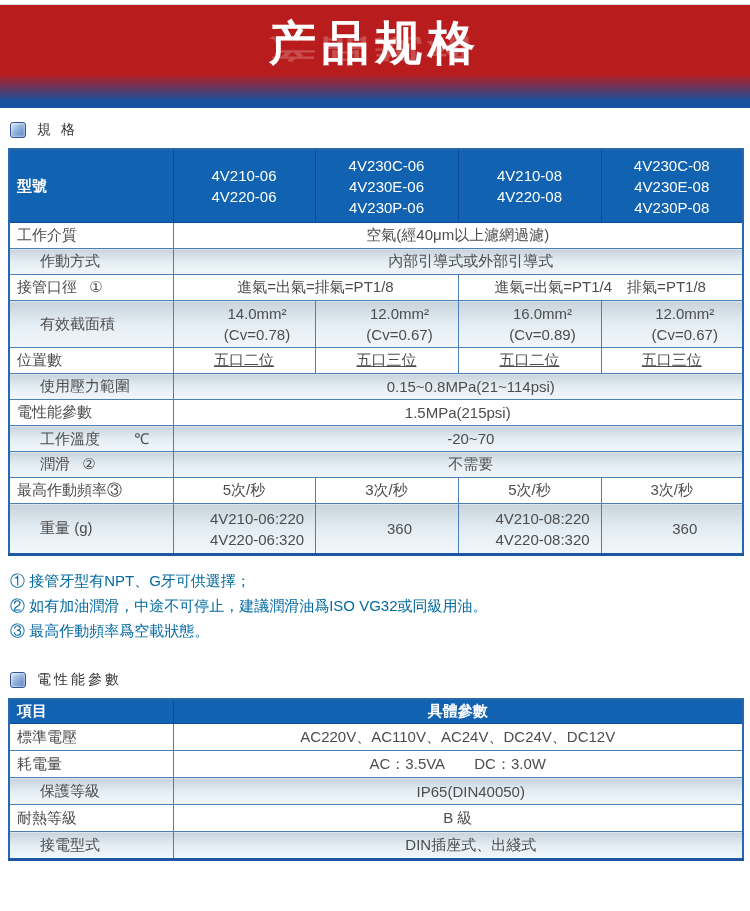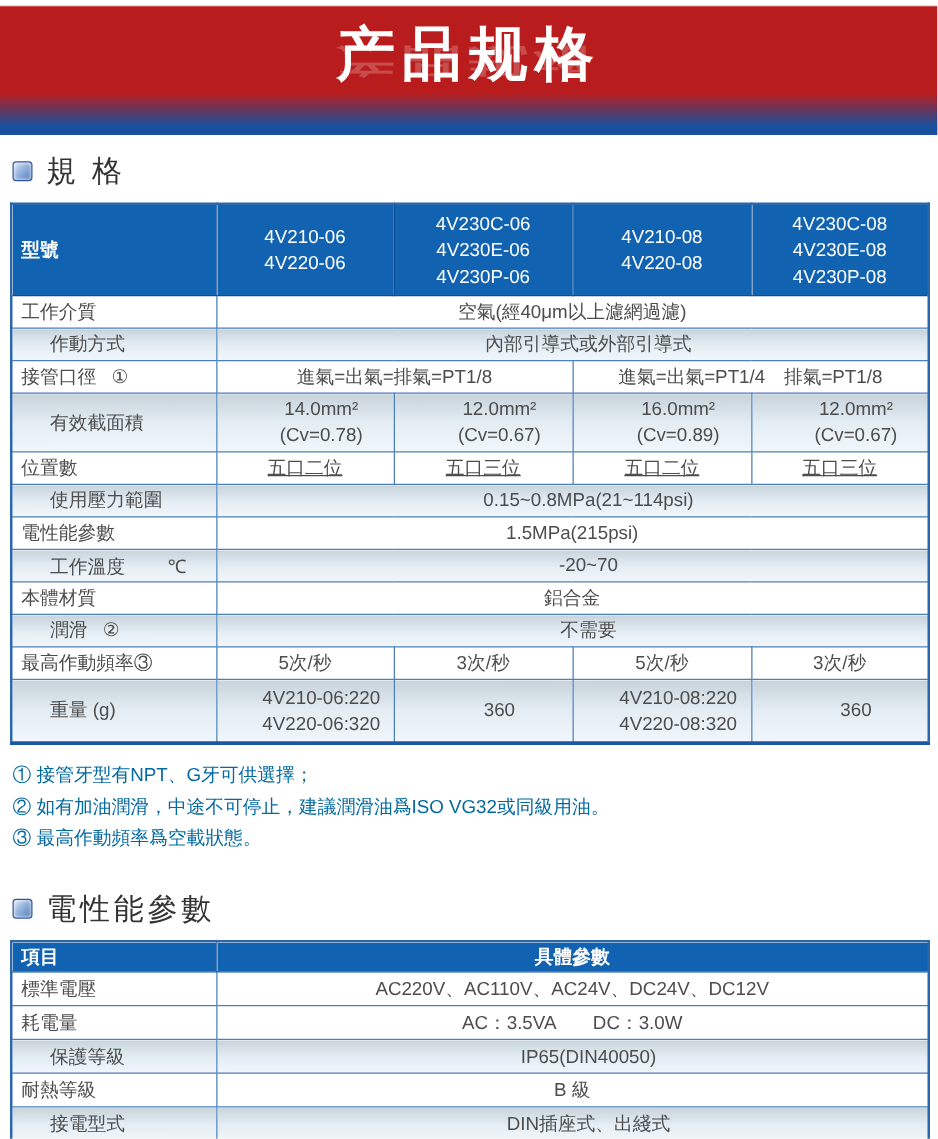--- a/index.html
+++ b/index.html
@@ -15,21 +15,21 @@
     font-size:47px;letter-spacing:6px;transform:scaleY(-.55);transform-origin:top;
     margin-top:-6px;line-height:52px;}
   .banner::after{content:"";position:absolute;left:0;right:0;bottom:0;height:34px;
     background:linear-gradient(rgba(23,80,158,0),#17509e 80%);}
 
   
   .section-head{display:flex;align-items:center;margin:13px 0 9px 10px;}
   .bullet{width:14px;height:14px;border-radius:3px;border:1px solid #33549c;
     background:linear-gradient(135deg,#dfe9f6 0%,#9db9e0 40%,#4f7cc0 100%);
     box-shadow:inset 0 0 3px #ffffff;margin-right:11px;}
-  .section-title{font-size:24px;color:#333333;letter-spacing:3px;}
+  .section-title{font-size:14px;color:#333333;letter-spacing:3px;}
 
   
   table{width:734px;margin:0 8px;border-collapse:collapse;table-layout:fixed;
     font-size:15px;color:#4d4d4d;}
   table{border:2px solid #2a68ae;border-bottom:3px solid #1d56a2;}
   td,th{border:1px solid #4a7fba;text-align:center;padding:1px 4px;font-weight:normal;
     overflow:hidden;}
   .lbl{text-align:left;padding-left:7px;}
   .hdr td,.hdr th{background:#1162b0;color:#ffffff;border-color:#0c4c94;}
   .hdr th{font-weight:bold;}
@@ -153,24 +153,20 @@
   </tr>
 
   <tr class="alt h-std">
     <td class="lbl">
       <span>工作溫度</span>
       <span class="unit">℃</span>
     </td>
     <td colspan="4">-20~70</td>
   </tr>
 
-  <tr class="plain h-std">
-    <td class="lbl">本體材質</td>
-    <td colspan="4">鋁合金</td>
-  </tr>
 
   <tr class="alt h-std">
     <td class="lbl">
       <span>潤滑</span>
       <span class="mark">②</span>
     </td>
     <td colspan="4">不需要</td>
   </tr>
 
   <tr class="plain h-std">

